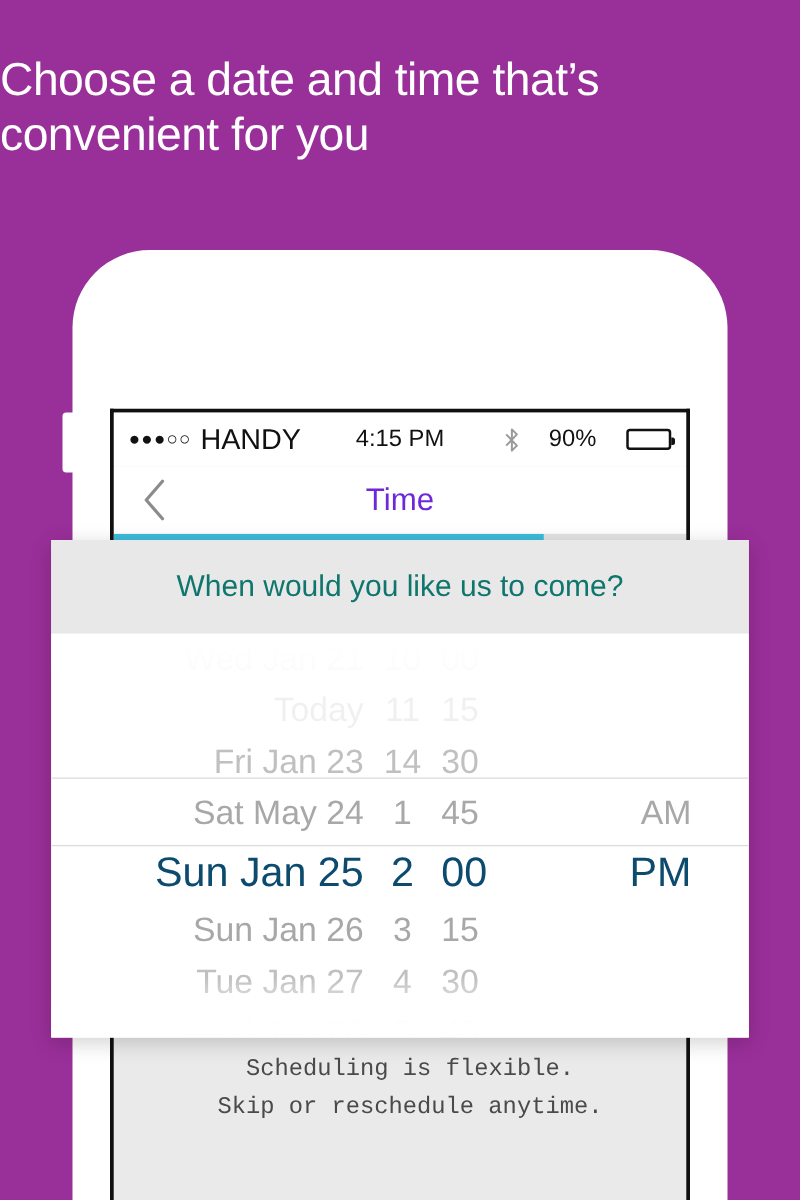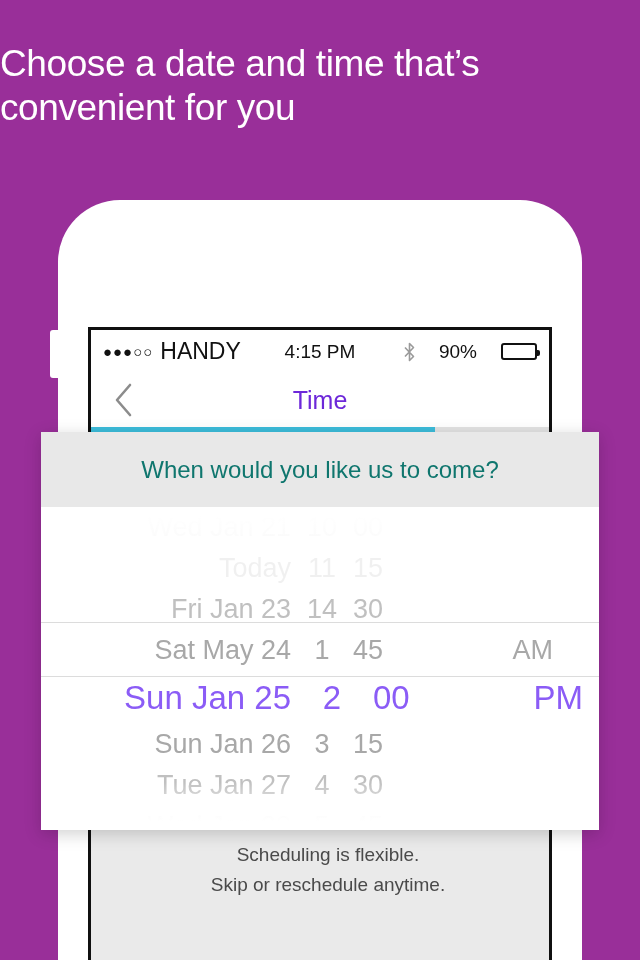--- a/index.html
+++ b/index.html
@@ -186,20 +186,21 @@
   .hint {
     position: absolute;
     left: 16px;
     right: 0;
     top: 510px;
     text-align: center;
     color: #4a4a4a;
     font-size: 19px;
     line-height: 30px;
     white-space: pre-line;
+    font-family: Liberation Mono, monospace;
   }
 
   
   .sheet {
     position: absolute;
     left: 41px;
     top: 432px;
     width: 558px;
     height: 398px;
     background: #ffffff;
@@ -235,25 +236,24 @@
     color: #a8a8a8;
     font-size: 27px;
     font-weight: 300;
   }
   .prow .c-date { width: 250px; text-align: right; }
   .prow .c-hour { width: 62px; text-align: center; }
   .prow .c-min  { width: 82px; text-align: left; }
   .prow .c-ap   { width: 100px; text-align: right; padding-left: 18px; box-sizing: content-box; }
 
   .prow.r-selected {
-    color: #8b5cf6;
+    color: #0c4a6e;
     font-size: 33px;
     font-weight: 400;
     height: 53px;
-    gap: 10px;
   }
   .prow.f1 { opacity: 0.72; }
   .prow.f3 { opacity: 0.16; }
   .prow.f4 { opacity: 0.07; }
 
   .sel-band {
     position: absolute;
     left: 0;
     right: 0;
     top: 115px;

